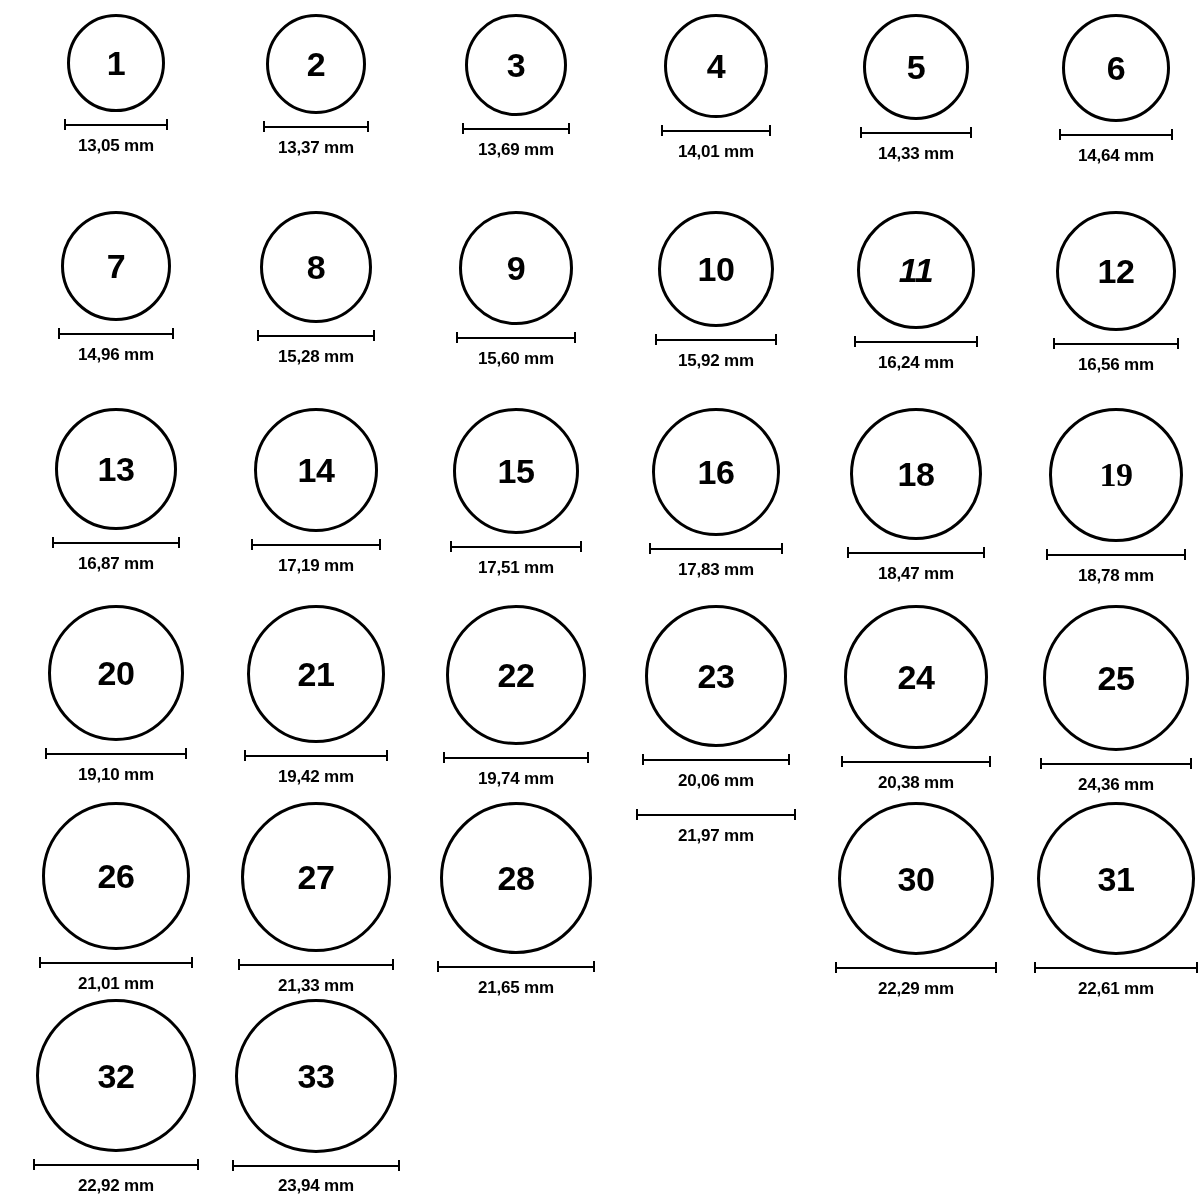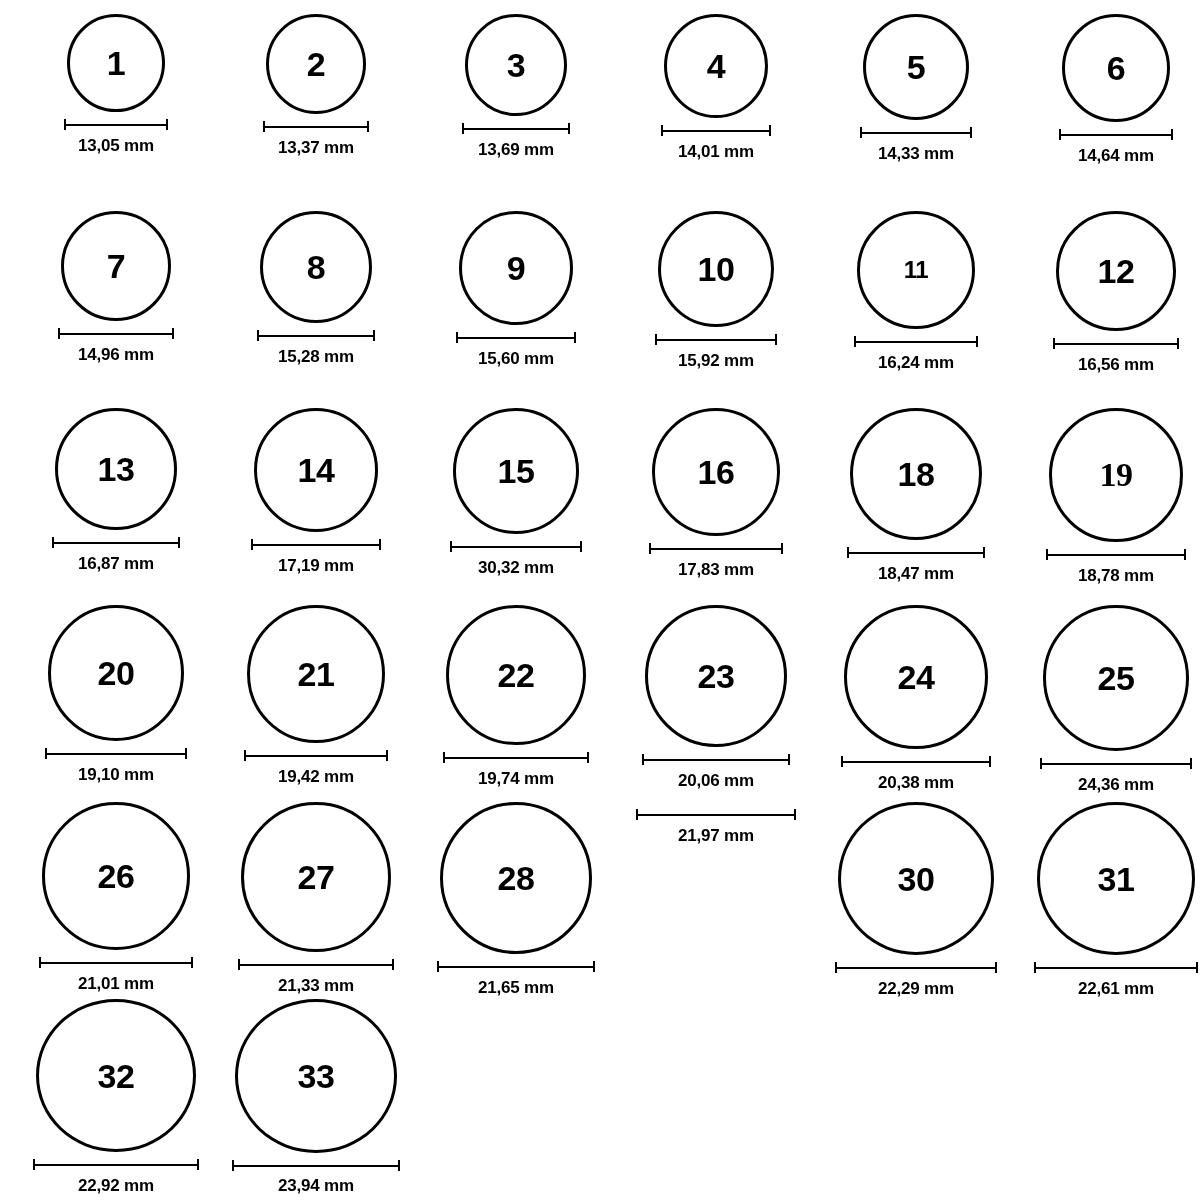--- a/index.html
+++ b/index.html
@@ -195,21 +195,21 @@
         </div>
         <div class="measure-bar" style="width: 122px;">
           <div class="bar-line"></div>
           <div class="cap left"></div>
           <div class="cap right"></div>
         </div>
         <div class="measure-text">15,92 mm</div>
       </div>
       <div class="size-cell">
         <div class="ring-circle" style="width: 118px; height: 118px;">
-          <span class="ring-label" style="font-size: 24px;">11</span>
+          <span class="ring-label" style="font-size: 34px; font-style: italic;">11</span>
         </div>
         <div class="measure-bar" style="width: 124px;">
           <div class="bar-line"></div>
           <div class="cap left"></div>
           <div class="cap right"></div>
         </div>
         <div class="measure-text">16,24 mm</div>
       </div>
       <div class="size-cell">
         <div class="ring-circle" style="width: 120px; height: 120px;">
@@ -246,21 +246,21 @@
       </div>
       <div class="size-cell">
         <div class="ring-circle" style="width: 126px; height: 126px;">
           <span class="ring-label" style="font-size: 34px;">15</span>
         </div>
         <div class="measure-bar" style="width: 132px;">
           <div class="bar-line"></div>
           <div class="cap left"></div>
           <div class="cap right"></div>
         </div>
-        <div class="measure-text">30,32 mm</div>
+        <div class="measure-text">17,51 mm</div>
       </div>
       <div class="size-cell">
         <div class="ring-circle" style="width: 128px; height: 128px;">
           <span class="ring-label" style="font-size: 34px;">16</span>
         </div>
         <div class="measure-bar" style="width: 134px;">
           <div class="bar-line"></div>
           <div class="cap left"></div>
           <div class="cap right"></div>
         </div>

